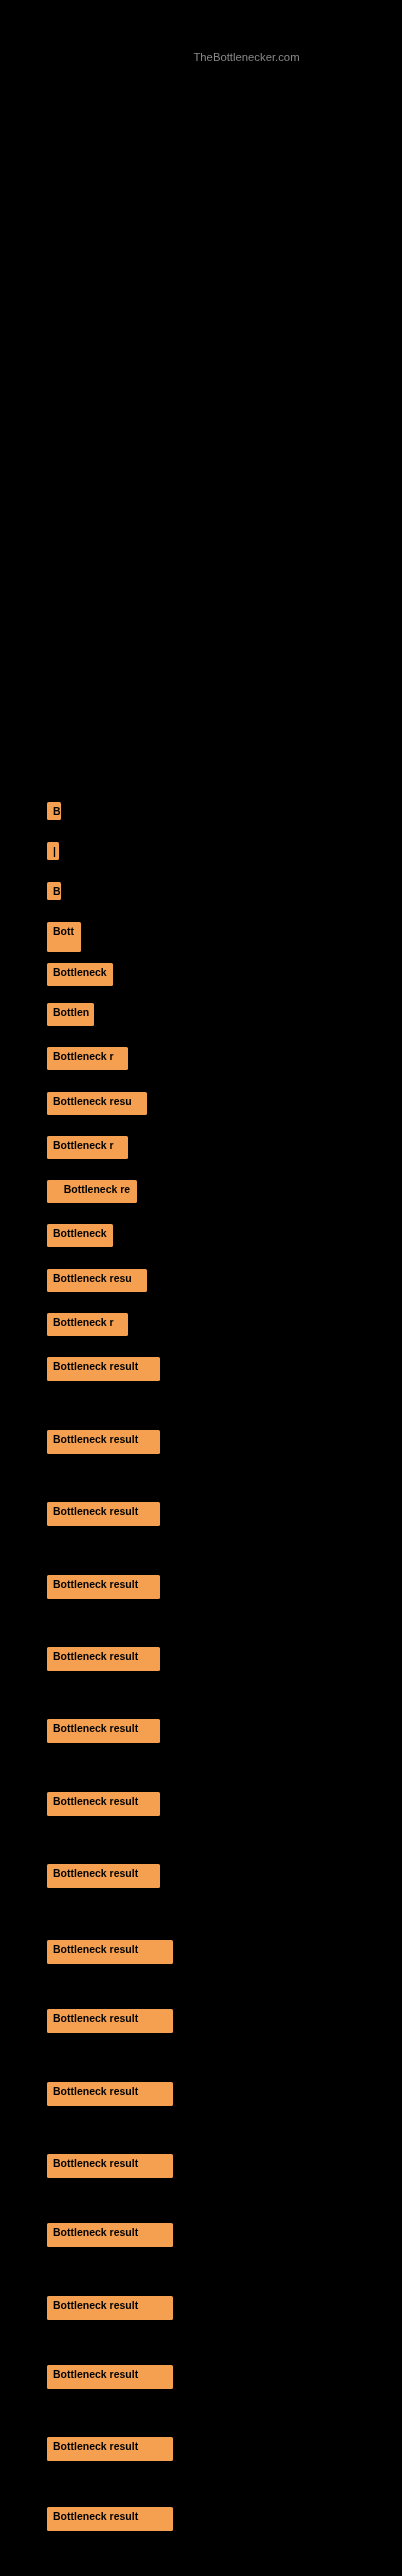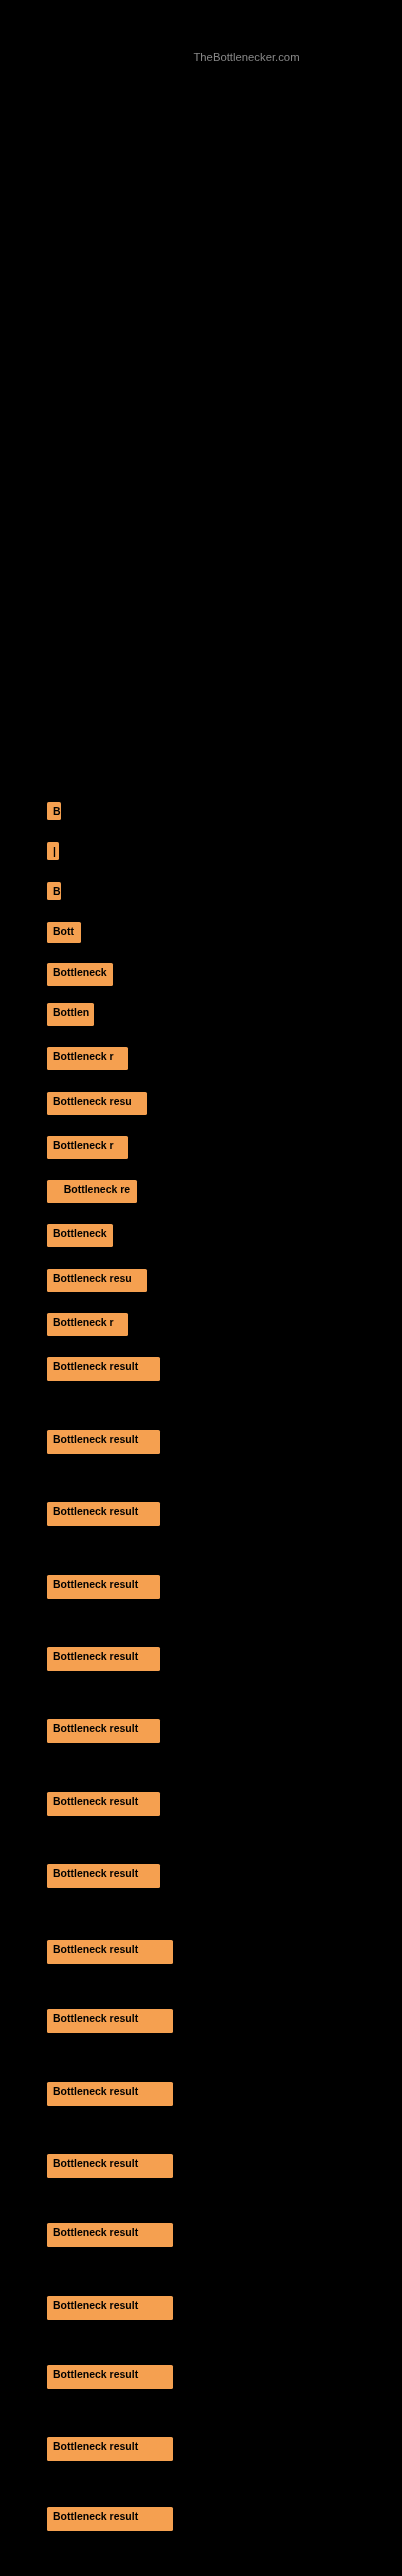--- a/index.html
+++ b/index.html
@@ -40,21 +40,21 @@
   </style>
 </head>
 <body>
 
 <span class="site-title">TheBottlenecker.com</span>
 
 <div id="items-container">
     <div class="bottleneck-item" style="top: 757px; left: 1.6px; width: 14.5px; height: 17.7px;">B</div>
     <div class="bottleneck-item" style="top: 797px; left: 1.6px; width: 9.7px; height: 17.7px;">|</div>
     <div class="bottleneck-item" style="top: 837px; left: 1.6px; width: 14.5px; height: 17.7px;">B</div>
-    <div class="bottleneck-item" style="top: 877px; left: 1.6px; width: 34px; height: 21px;">Bott</div>
+    <div class="bottleneck-item" style="top: 877px; left: 1.6px; width: 34px; height: 30px;">Bott</div>
     <div class="bottleneck-item" style="top: 918px; left: 1.6px; width: 66px; height: 22.5px;">Bottleneck</div>
     <div class="bottleneck-item" style="top: 958px; left: 1.6px; width: 47px; height: 22.5px;">Bottlen</div>
     <div class="bottleneck-item" style="top: 1002px; left: 1.6px; width: 81px; height: 22.5px;">Bottleneck r</div>
     <div class="bottleneck-item" style="top: 1047px; left: 1.6px; width: 100px; height: 22.5px;">Bottleneck resu</div>
     <div class="bottleneck-item" style="top: 1091px; left: 1.6px; width: 81px; height: 22.5px;">Bottleneck r</div>
     <div class="bottleneck-item" style="top: 1135px; left: 1.6px; width: 90px; height: 22.5px; text-align: right;">Bottleneck re</div>
     <div class="bottleneck-item" style="top: 1179px; left: 1.6px; width: 66px; height: 22.5px;">Bottleneck</div>
     <div class="bottleneck-item" style="top: 1224px; left: 1.6px; width: 100px; height: 22.5px;">Bottleneck resu</div>
     <div class="bottleneck-item" style="top: 1268px; left: 1.6px; width: 81px; height: 22.5px;">Bottleneck r</div>
     <div class="bottleneck-item" style="top: 1312px; left: 1.6px; width: 113px; height: 24px;">Bottleneck result</div>

